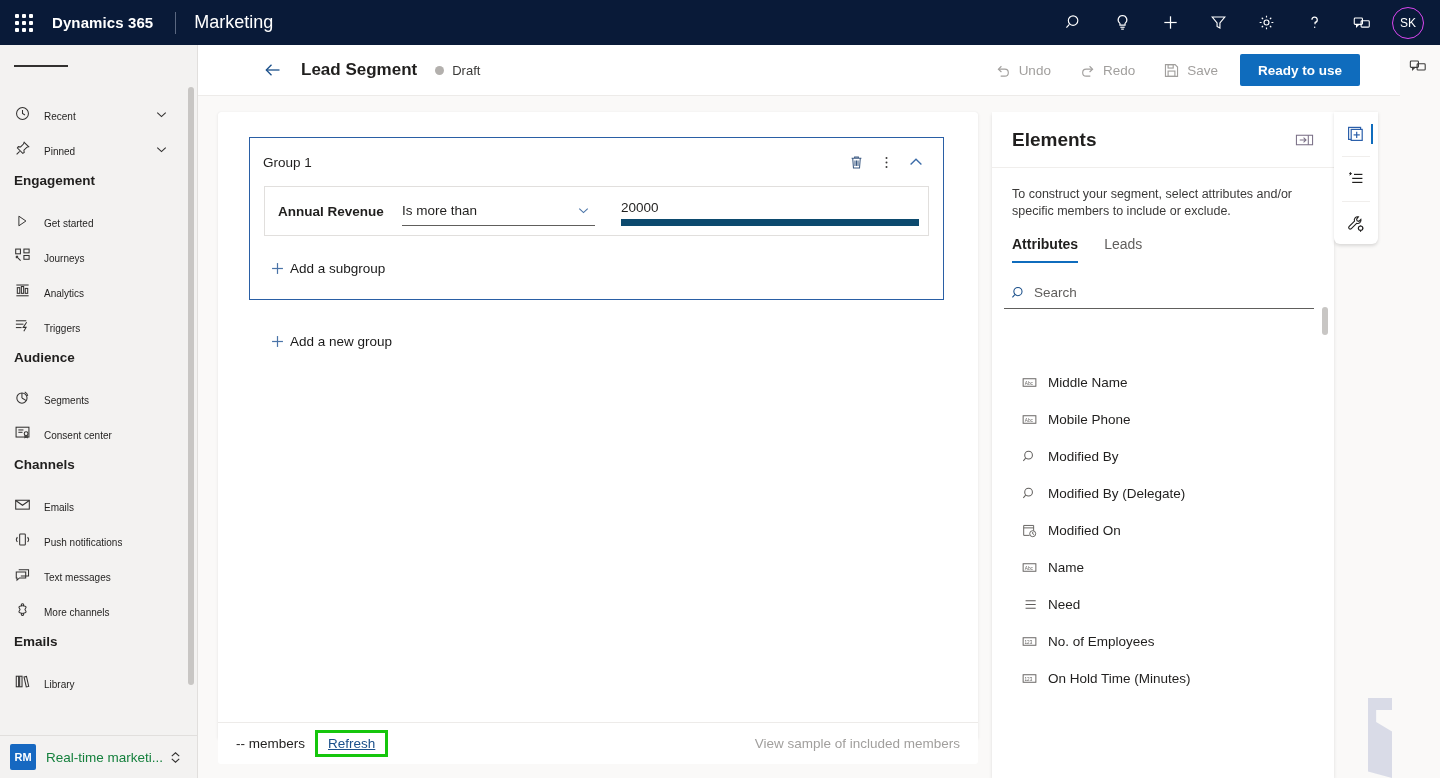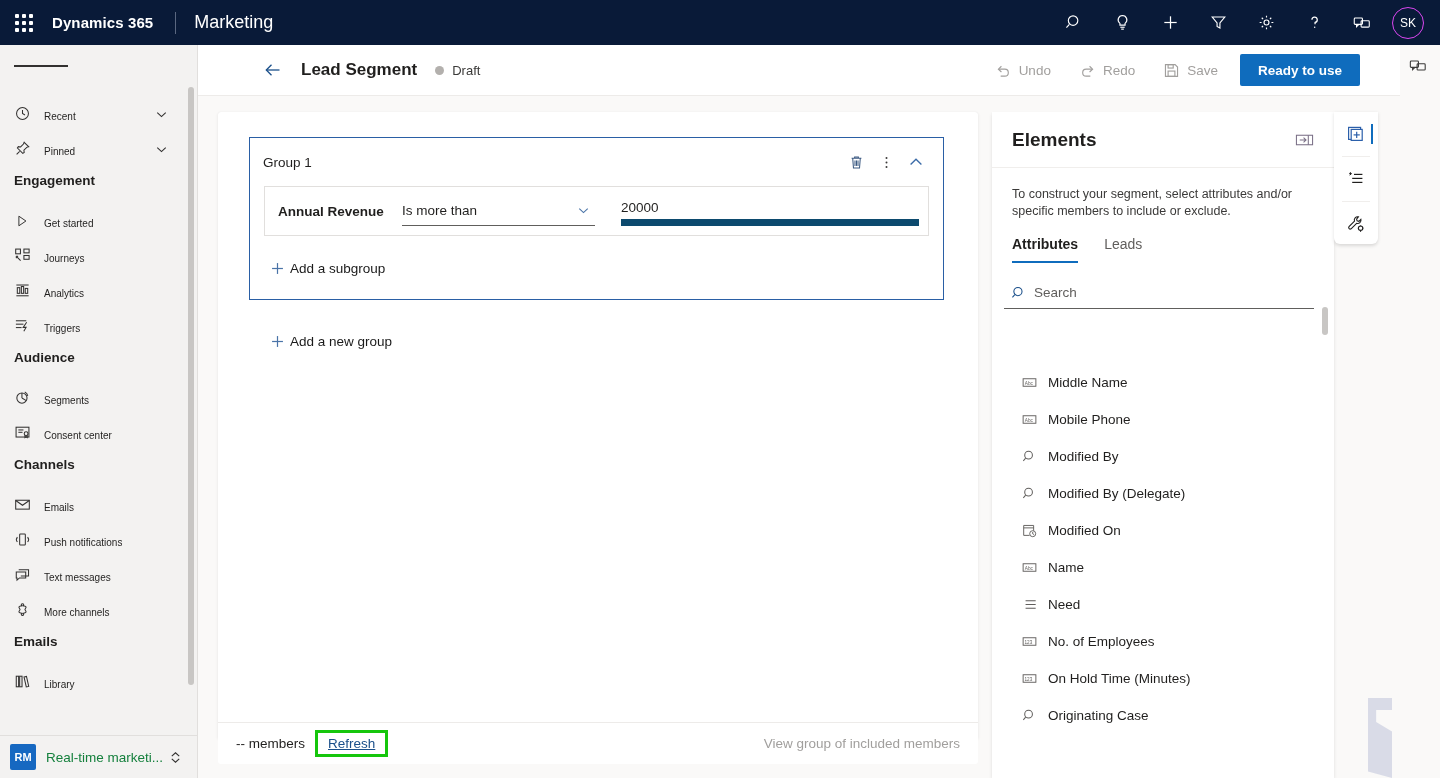--- a/index.html
+++ b/index.html
@@ -553,21 +553,21 @@
       </span>
       <span>Add a new group</span>
     </div>
   </div>
 
   <div class="footer-bar">
     <span class="members-text">-- members</span>
     <span class="refresh-hl">
       <a class="refresh-link">Refresh</a>
     </span>
-    <span class="view-sample">View group of included members</span>
+    <span class="view-sample">View sample of included members</span>
   </div>
 </div>
 
 <div class="right-strip"></div>
 <div class="chat-icon-wrap">
   <svg width="20" height="18" viewBox="0 0 22 20" fill="none" stroke="#3b3a39" stroke-width="1.2">
       <rect x="2.5" y="4.5" width="9" height="7" rx="1"></rect>
       <path d="M5 11.5v2.6l2.6-2.6"></path>
       <rect x="10" y="7.5" width="9" height="7" rx="1"></rect>
     </svg>
@@ -685,29 +685,20 @@
     </div>
     <div class="attr-item">
       <span class="ic">
         <svg width="15" height="15" viewBox="0 0 16 16" fill="none" stroke="#605e5c" stroke-width="1">
             <rect x="1.2" y="4" width="13.6" height="8"></rect>
             <text x="2.6" y="10.4" font-size="5" fill="#605e5c" stroke="none" font-family="Liberation Sans, sans-serif">123</text>
           </svg>
       </span>
       <span>On Hold Time (Minutes)</span>
     </div>
-    <div class="attr-item">
-      <span class="ic">
-        <svg width="15" height="15" viewBox="0 0 16 16" fill="none" stroke="#605e5c" stroke-width="1.1">
-            <circle cx="7" cy="6.6" r="4.1"></circle>
-            <line x1="3.9" y1="9.7" x2="1.4" y2="12.6"></line>
-          </svg>
-      </span>
-      <span>Originating Case</span>
-    </div>
   </div>
 
   <div class="attr-scroll"></div>
 </div>
 
 <div class="rail">
   <div class="rail-item active">
     <svg width="20" height="20" viewBox="0 0 20 20" fill="none" stroke="#2b5faa" stroke-width="1.2">
         <rect x="2.6" y="3.4" width="12" height="12"></rect>
         <rect x="5.2" y="5.4" width="11" height="11" fill="#fff"></rect>

